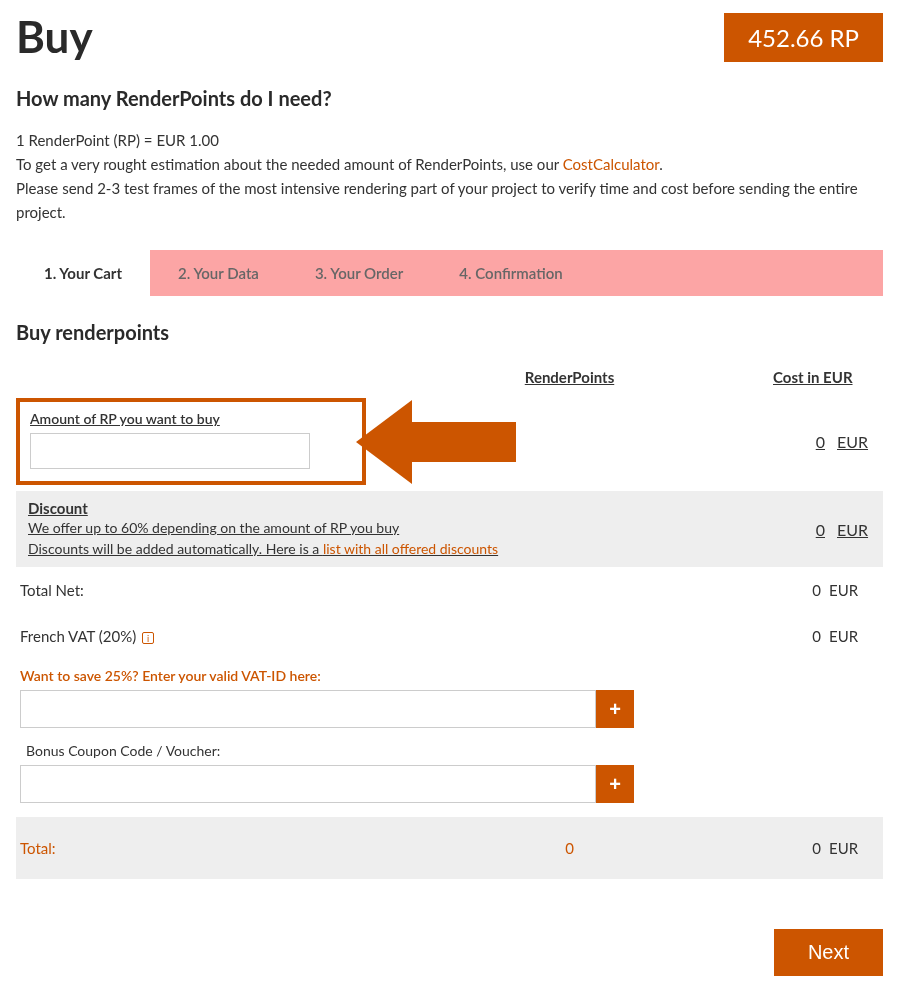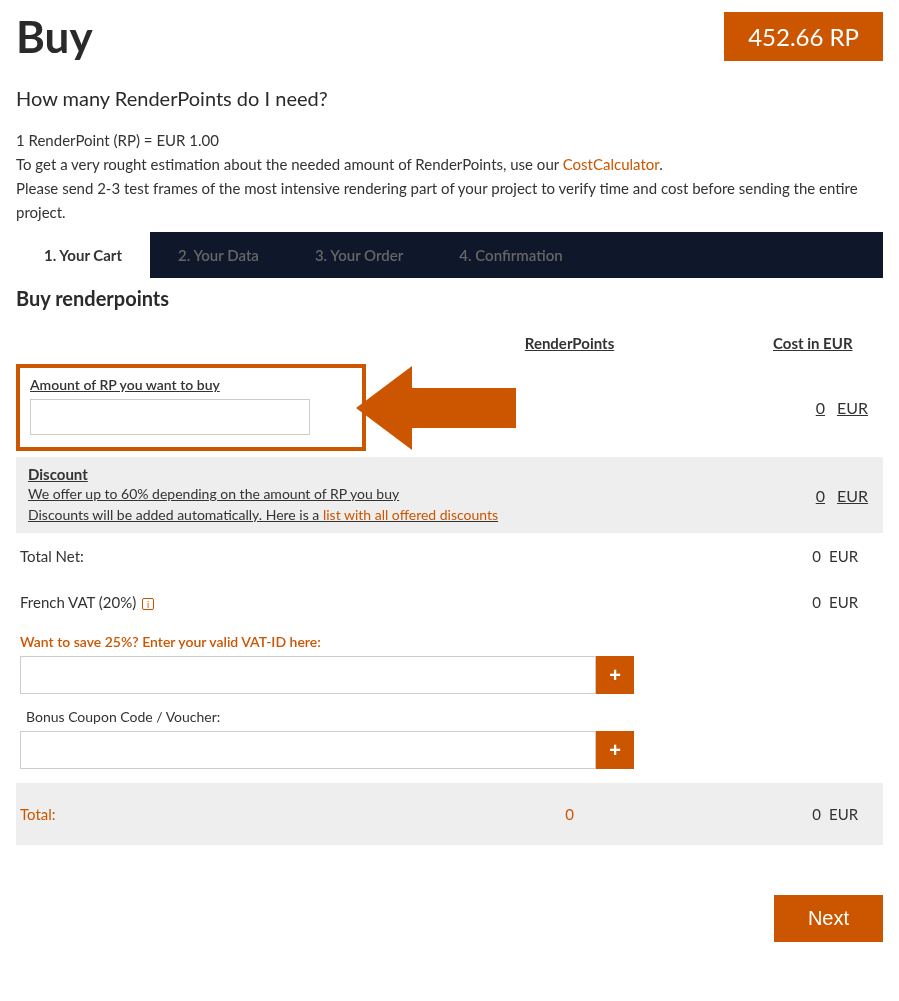--- a/index.html
+++ b/index.html
@@ -10,55 +10,55 @@
     body {
       font-family: "Segoe UI", "Lato", Arial, sans-serif;
       color: #333;
       background: #fff;
       padding: 10px 16px;
       width: 899px;
     }
     .header {
       display: flex;
       justify-content: space-between;
-      align-items: center;
+      align-items: flex-end;
       margin-bottom: 24px;
     }
     .page-title {
       font-size: 44px;
       font-weight: 700;
       color: #2a2a2a;
     }
     .balance-badge {
       background: #cc5500;
       color: #fff;
       font-size: 24px;
       padding: 10px 24px;
       font-weight: 400;
     }
     .sub-heading {
       font-size: 20px;
-      font-weight: 400;
+      font-weight: 700;
       color: #2a2a2a;
       margin-bottom: 18px;
     }
     .intro-text {
       font-size: 15px;
       color: #333;
       line-height: 1.6;
-      margin-bottom: 8px;
+      margin-bottom: 26px;
     }
     .intro-text a {
       color: #cc5500;
       text-decoration: none;
     }
     .tabs {
       display: flex;
-      background: #0f172a;
-      margin-bottom: 8px;
+      background: #fca5a5;
+      margin-bottom: 24px;
     }
     .tab {
       padding: 14px 28px;
       font-size: 15px;
       font-weight: 600;
       color: #666;
       cursor: pointer;
     }
     .tab.active {
       background: #fff;

